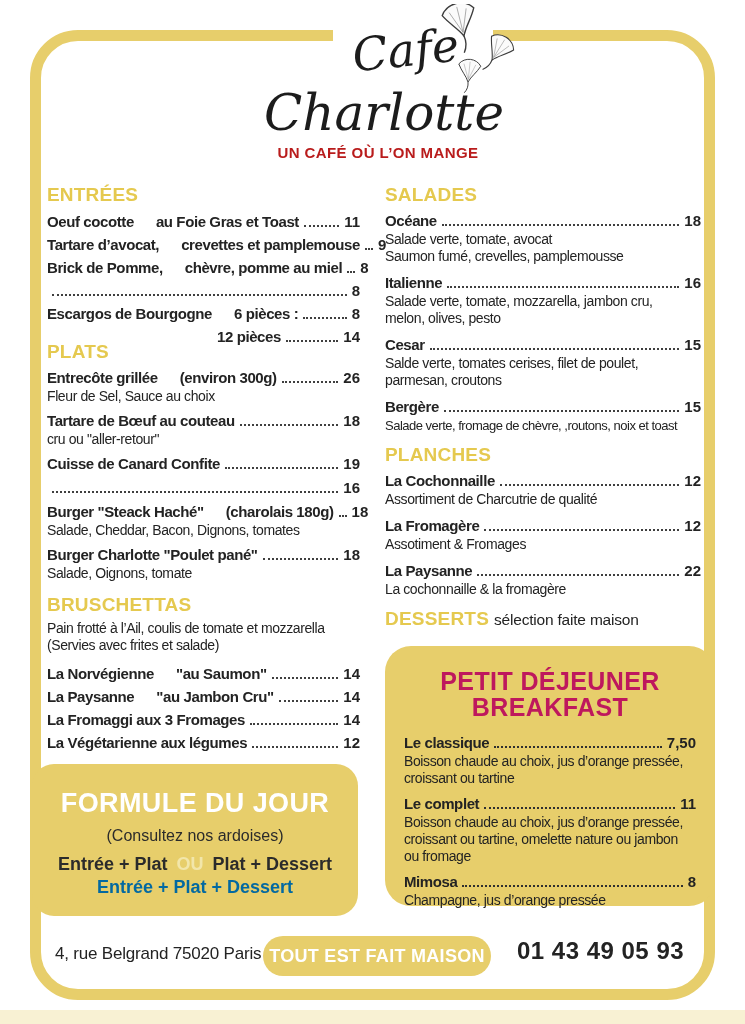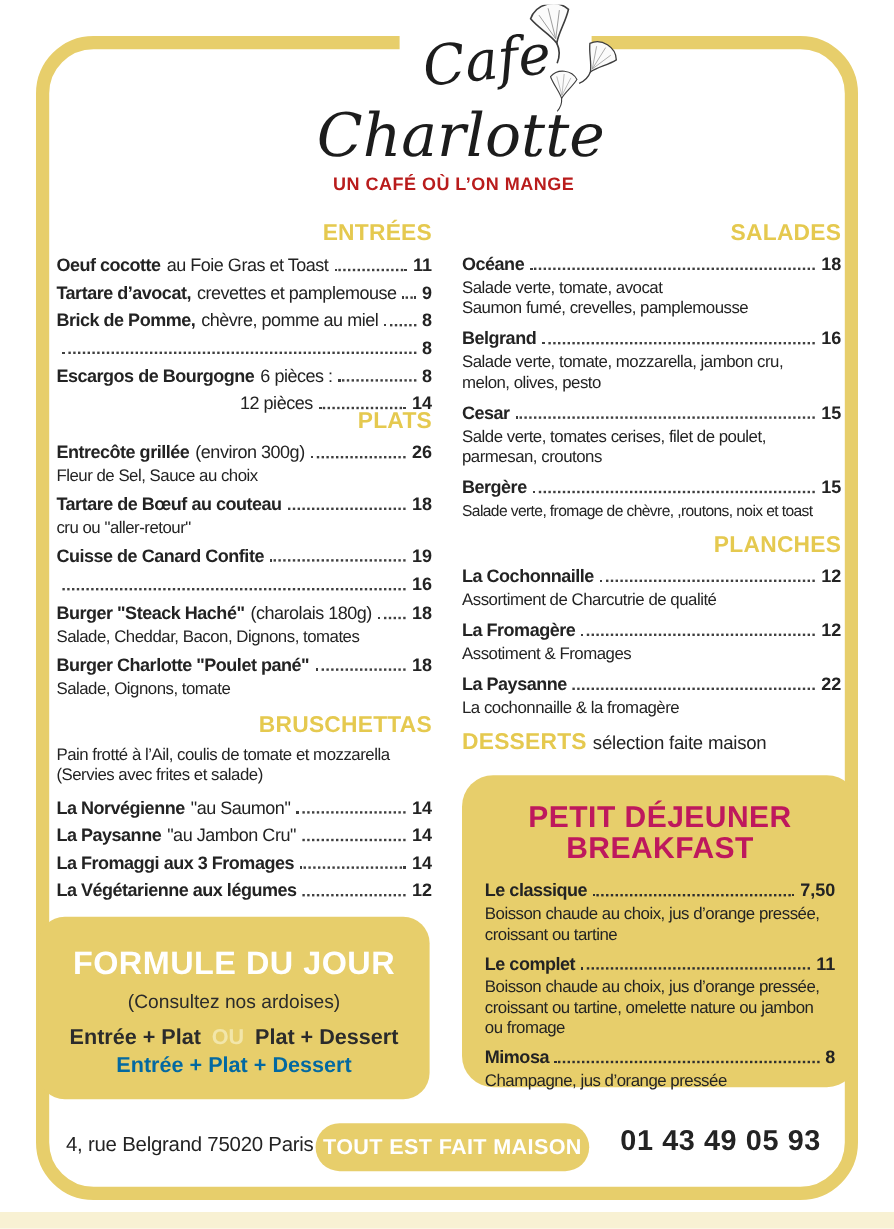--- a/index.html
+++ b/index.html
@@ -20,28 +20,28 @@
   .tagline{font-size:15px;font-weight:bold;letter-spacing:.4px;color:#b91c1c;margin-top:-4px;}
 
   
   .sec{position:absolute;}
   #sec-entrees{left:47px;top:184px;width:313px;}
   #sec-plats{left:47px;top:341px;width:313px;}
   #sec-bruschettas{left:47px;top:594px;width:313px;}
   #sec-salades{left:385px;top:184px;width:316px;}
   #sec-planches{left:385px;top:444px;width:316px;}
   #sec-desserts{left:385px;top:608px;width:316px;}
-  .hdr{color:#E5C94F;font-weight:bold;font-size:19px;letter-spacing:.2px;margin-bottom:4px;text-align:right;}
+  .hdr{color:#E5C94F;font-weight:bold;font-size:19px;letter-spacing:.2px;margin-bottom:4px;}
   .hdr-note{color:#232323;font-weight:normal;font-size:15.5px;margin-left:5px;letter-spacing:-.2px;}
 
   .row{display:flex;align-items:baseline;line-height:21px;}
   #sec-entrees .row,#sec-bruschettas .row{line-height:23px;}
   .nm{white-space:nowrap;font-size:15px;letter-spacing:-.4px;}
   .nm b{font-weight:bold;}
-  .lt{font-weight:normal;margin-left:5px;}
+  .lt{font-weight:bold;margin-left:22px;}
   .lt:empty{margin-left:0;}
   .dots{flex:1;border-bottom:2px dotted #3f3f3f;margin:0 5px 4px 5px;min-width:8px;}
   .pr{font-weight:bold;font-size:15px;white-space:nowrap;}
   .row.ind{padding-left:148px;}
   .desc{font-size:14px;line-height:17px;letter-spacing:-.4px;white-space:pre-line;margin:0 0 5px 0;}
   .desc:empty{display:none;}
   .item{margin-bottom:3px;}
   #sec-salades .item{margin-bottom:7px;}
   #sec-planches .item{margin-bottom:7px;}
   .intro{font-size:14px;line-height:17px;letter-spacing:-.4px;white-space:pre-line;margin:2px 0 8px 0;}
@@ -217,21 +217,21 @@
     <div class="row">
         <span class="nm"><b>Océane</b></span>
         <span class="dots"></span>
         <span class="pr">18</span>
       </div>
     <div class="desc">Salade verte, tomate, avocat
 Saumon fumé, crevelles, pamplemousse</div>
   </div>
   <div class="item">
     <div class="row">
-        <span class="nm"><b>Belgrand</b></span>
+        <span class="nm"><b>Italienne</b></span>
         <span class="dots"></span>
         <span class="pr">16</span>
       </div>
     <div class="desc">Salade verte, tomate, mozzarella, jambon cru,
 melon, olives, pesto</div>
   </div>
   <div class="item">
     <div class="row">
         <span class="nm"><b>Cesar</b></span>
         <span class="dots"></span>

